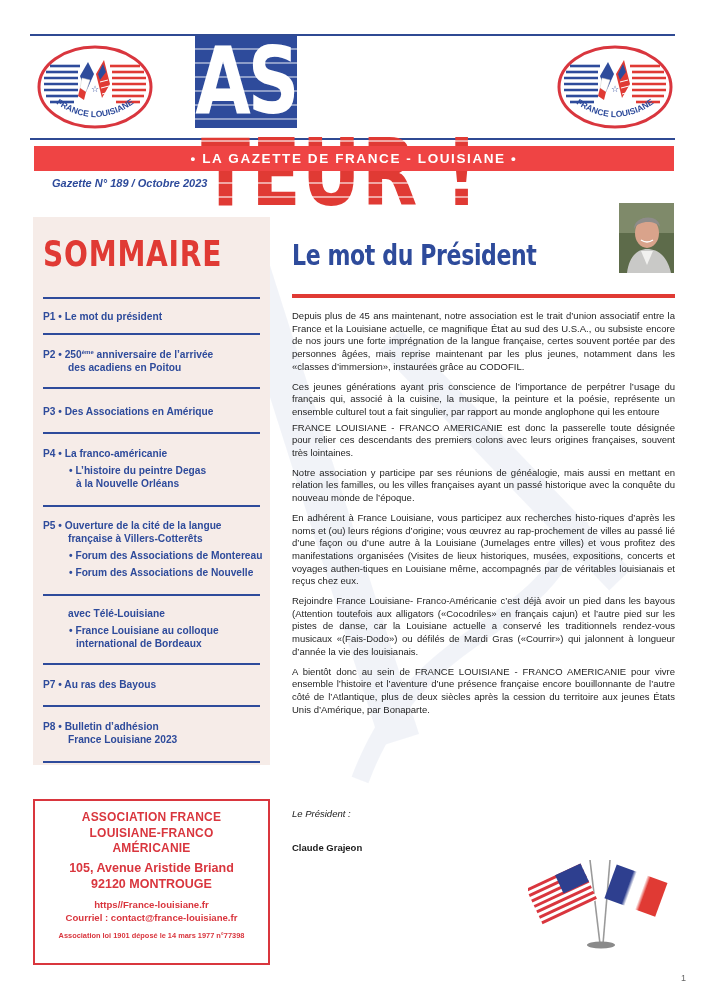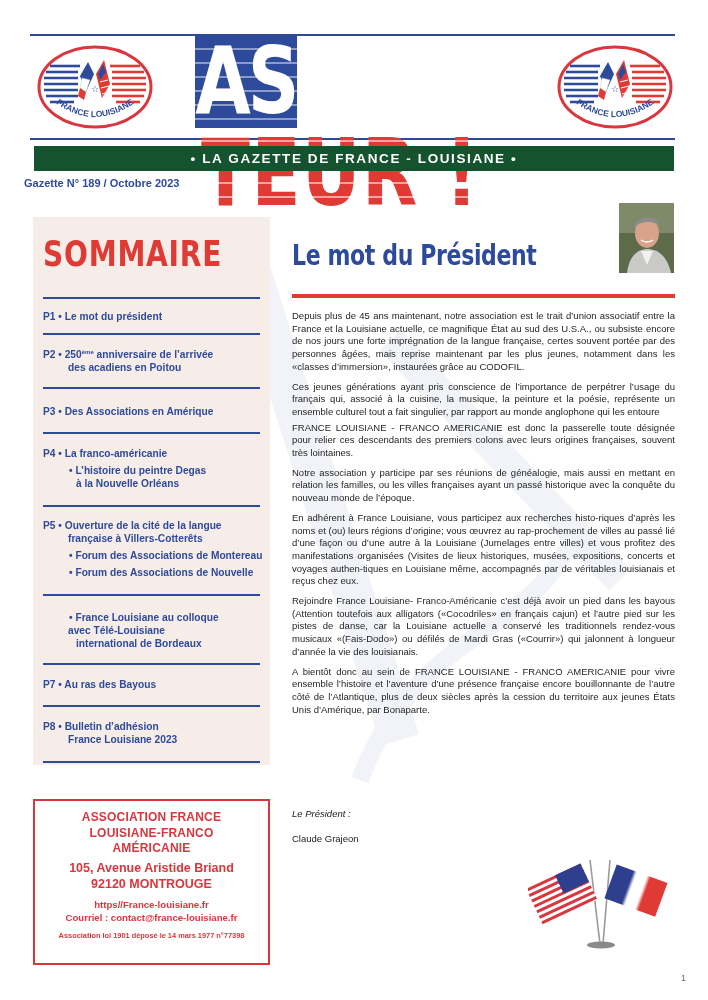--- a/index.html
+++ b/index.html
@@ -21,24 +21,24 @@
     background-image: repeating-linear-gradient(to bottom, transparent 0 12px, rgba(255,255,255,0.45) 12px 14px);
     display: flex; align-items: center; justify-content: center; }
   .title-as { font-family: "DejaVu Sans", sans-serif; font-weight: bold; font-size: 92px; line-height: 1; color: #ffffff;
     letter-spacing: -4px; transform: scaleX(0.78); display: inline-block; }
   .title-red-wrap { position: relative; display: flex; align-items: center; padding-left: 6px; }
   .title-rest { font-family: "DejaVu Sans", sans-serif; font-weight: bold; font-size: 92px; line-height: 1; color: #e03a34;
     letter-spacing: 2px; transform: scaleX(0.78); transform-origin: left center; display: inline-block; white-space: nowrap; }
   .title-red-wrap::after { content: ""; position: absolute; left: 0; right: -60px; top: 0; bottom: 0;
     background-image: repeating-linear-gradient(to bottom, transparent 0 12px, rgba(255,255,255,0.55) 12px 14px); pointer-events: none; }
 
-  .banner { position: absolute; top: 146px; left: 34px; width: 640px; height: 25px; background: #14532d;
+  .banner { position: absolute; top: 146px; left: 34px; width: 640px; height: 25px; background: #ef4444;
     color: #ffffff; font-weight: bold; font-size: 13.5px; letter-spacing: 1.6px; display: flex; align-items: center; justify-content: center; }
 
-  .issue { position: absolute; top: 177px; left: 24px; color: #2e4b9b; font-weight: bold; font-size: 11px; }
+  .issue { position: absolute; top: 177px; left: 52px; color: #2e4b9b; font-weight: bold; font-style: italic; font-size: 11px; }
 
   
   .sommaire { position: absolute; top: 217px; left: 33px; width: 237px; height: 548px; background: #f6ece8; }
   .sommaire-title { position: absolute; top: 16px; left: 10px; font-family: "DejaVu Sans", sans-serif; font-weight: bold; font-size: 36px;
     color: #e03a34; letter-spacing: 1px; transform: scaleX(0.78); transform-origin: left center; white-space: nowrap; }
   .s-rule { position: absolute; left: 10px; width: 217px; height: 2px; background: #2e4b9b; }
   .s-item { position: absolute; left: 10px; width: 222px; color: #2e4b9b; font-weight: bold; font-size: 10.2px; line-height: 13px; }
   .s-item .line { display: block; white-space: nowrap; }
   .s-item .indent { padding-left: 25px; }
   .s-item .sub { padding-left: 26px; margin-top: 4px; }
@@ -57,21 +57,21 @@
     color: #2e4b9b; transform: scaleX(0.76); transform-origin: left center; white-space: nowrap; letter-spacing: -0.5px; }
   .portrait { position: absolute; top: 203px; left: 619px; width: 55px; height: 70px; overflow: hidden; background: #6d7b5d; }
   .red-rule { position: absolute; top: 294px; left: 292px; width: 383px; height: 4px; background: #e03a34; }
 
   .article { position: absolute; top: 310px; left: 292px; width: 383px; font-size: 9.5px; line-height: 12.7px; color: #1e1e1e; }
   .article p { text-align: justify; margin-bottom: 7px; }
   .article p.tight { margin-bottom: 3px; }
 
   .signature { position: absolute; top: 808px; left: 292px; font-size: 9.5px; }
   .signature .role { font-style: italic; }
-  .signature .name { margin-top: 14px; font-weight: normal; }
+  .signature .name { margin-top: 23px; font-weight: bold; }
 
   .flags { position: absolute; top: 852px; left: 528px; width: 140px; height: 100px; }
   .page-num { position: absolute; top: 973px; left: 681px; font-size: 9px; color: #666; }
 
   
   .watermark { position: absolute; top: 220px; left: 60px; width: 620px; height: 620px; pointer-events: none; opacity: 0.06; }
 </style>
 </head>
 <body>
 
@@ -203,22 +203,22 @@
   <div class="s-rule" style="top:288px"></div>
   <div class="s-item" style="top:302px">
     <span class="line"><span>P5</span> • <span>Ouverture de la cité de la langue</span></span>
     <span class="line indent">française à Villers-Cotterêts</span>
     <span class="line sub">• <span>Forum des Associations de Montereau</span></span>
     <span class="line sub">• <span>Forum des Associations de Nouvelle</span></span>
   </div>
 
   <div class="s-rule" style="top:377px"></div>
   <div class="s-item" style="top:390px">
+    <span class="line indent">avec Télé-Louisiane</span>
     <span class="line sub">• <span>France Louisiane au colloque</span></span>
-    <span class="line indent">avec Télé-Louisiane</span>
     <span class="line indent" style="padding-left:33px">international de Bordeaux</span>
   </div>
 
   <div class="s-rule" style="top:446px"></div>
   <div class="s-item" style="top:461px">
     <span class="line"><span>P7</span> • <span>Au ras des Bayous</span></span>
   </div>
 
   <div class="s-rule" style="top:488px"></div>
   <div class="s-item" style="top:503px">

